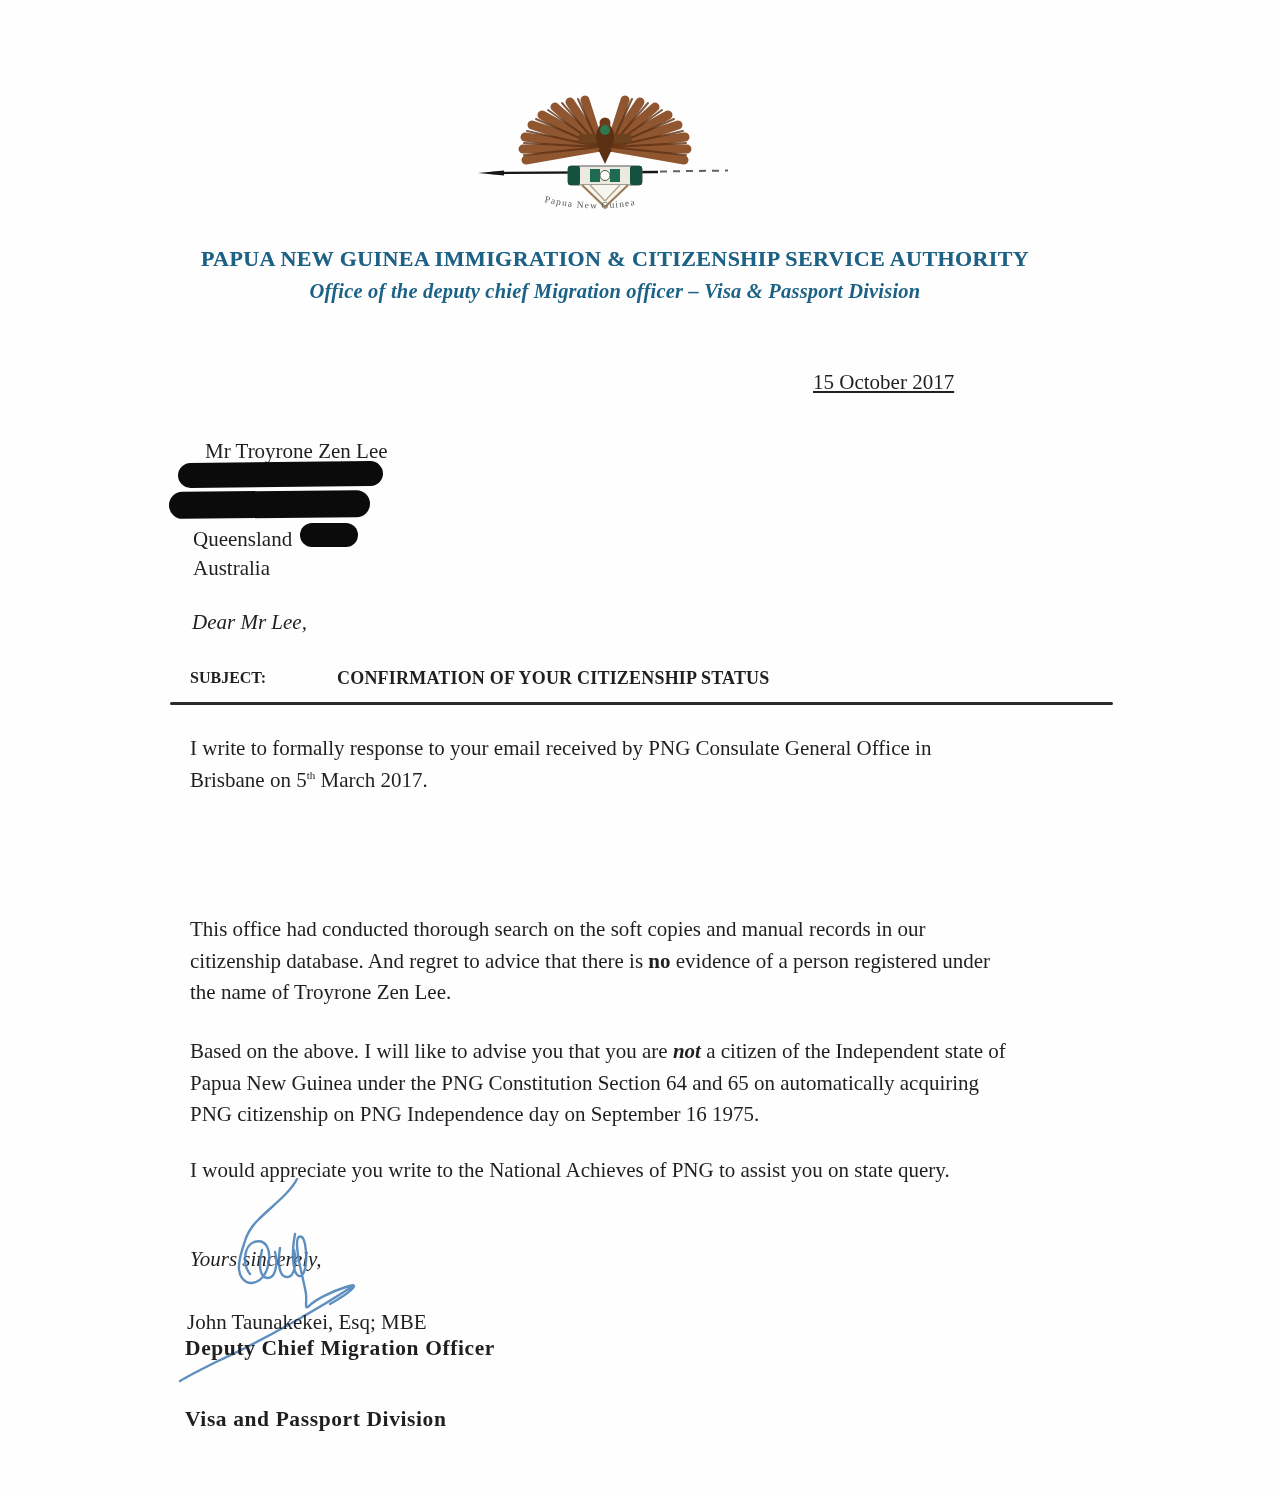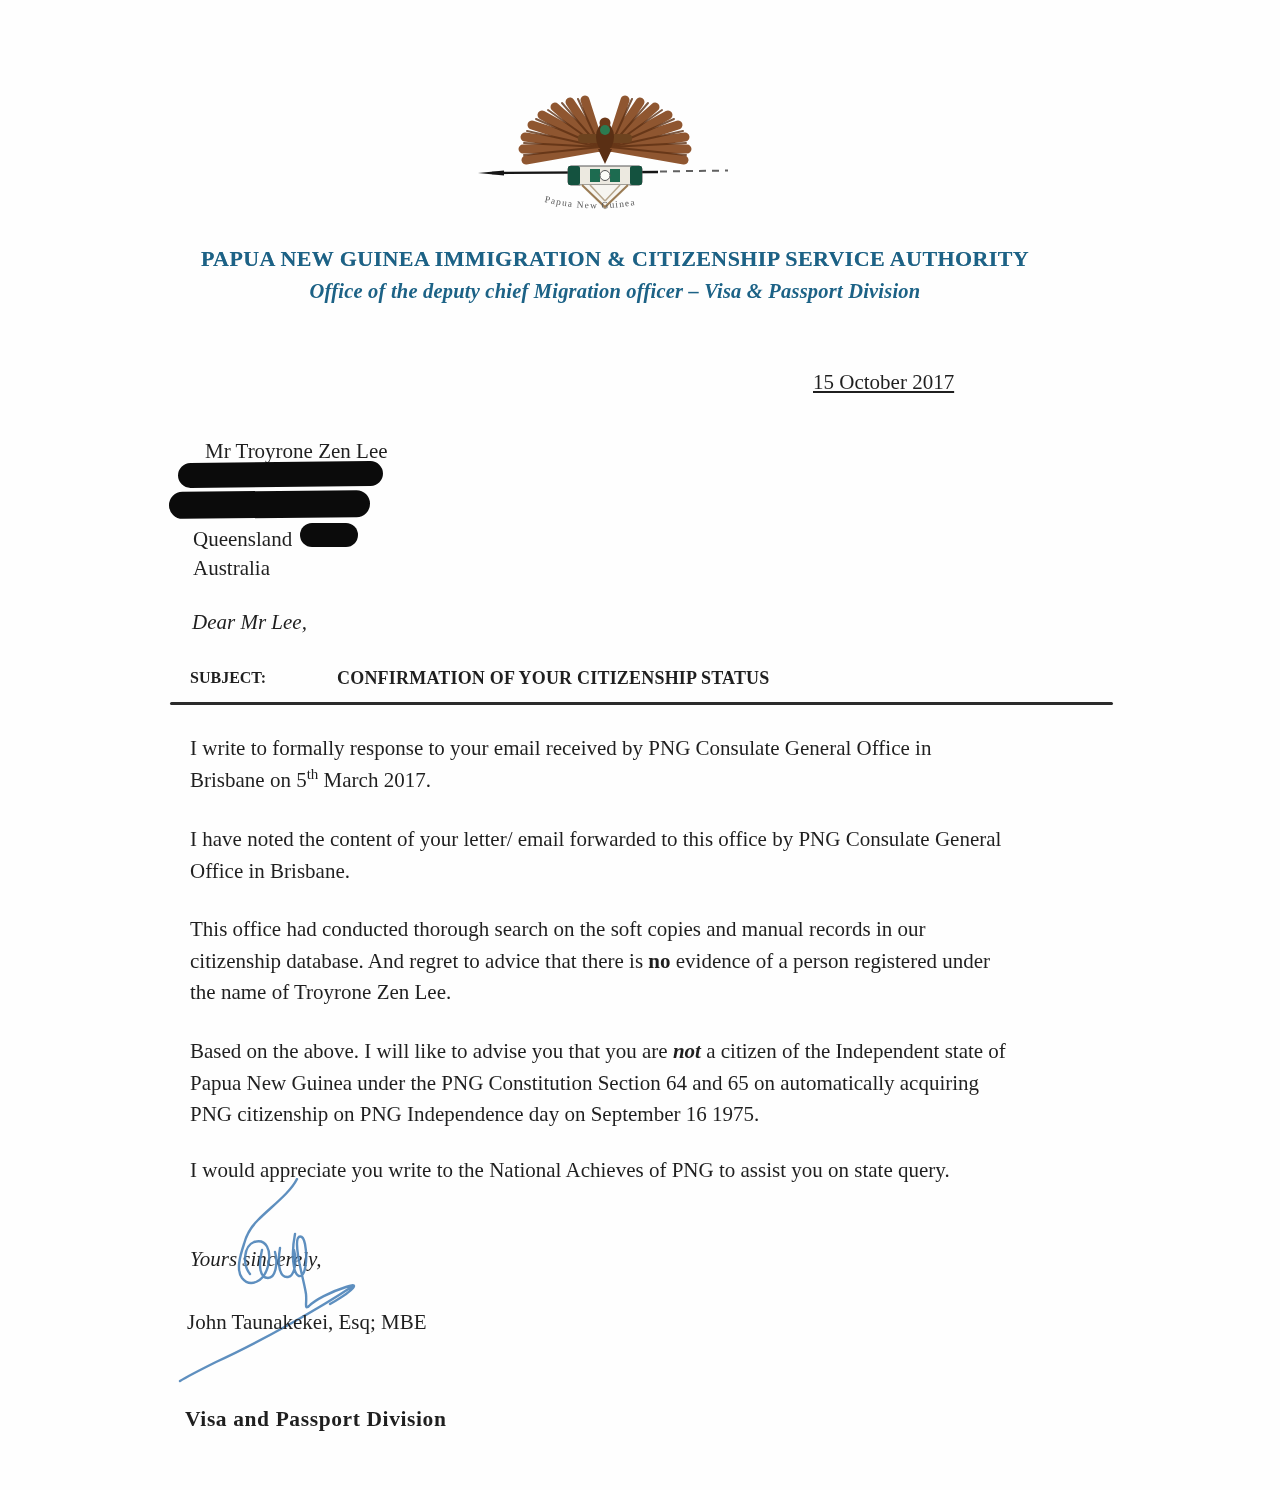--- a/index.html
+++ b/index.html
@@ -46,21 +46,21 @@
   .subject-text{left:337px;top:668px;font-weight:bold;font-size:18px;letter-spacing:.2px;}
   .subject-rule{left:170px;top:702px;width:943px;height:3px;background:#2b2b2b;border-radius:2px;}
   .para{left:190px;}
   .p1{top:733px;}
   .p2{top:824px;}
   .p3{top:914px;}
   .p4{top:1036px;}
   .p5{top:1155px;}
   .em-no{font-weight:bold;}
   .em-not{font-weight:bold;font-style:italic;}
-  sup{font-size:15px;vertical-align:super;line-height:0;text-align:right;}
+  sup{font-size:11px;vertical-align:super;line-height:0;text-align:right;}
   .closing{left:190px;top:1216px;font-style:italic;margin-top:28px;}
   .sig-svg{left:165px;top:1178px;}
   .sig-name{left:187px;top:1307px;}
   .sig-title{left:185px;top:1336px;font-weight:bold;font-size:21.5px;letter-spacing:.6px;}
   .sig-division{left:185px;top:1407px;font-weight:bold;font-size:21.5px;letter-spacing:.6px;}
   .emblem{left:470px;top:85px;}
 </style>
 </head>
 <body>
 
@@ -153,22 +153,20 @@
 
   <div class="abs salutation bodytext">Dear Mr Lee,</div>
 
   <div class="abs subject-label">SUBJECT:</div>
   <div class="abs subject-text">CONFIRMATION OF YOUR CITIZENSHIP STATUS</div>
   <div class="abs subject-rule"></div>
 
   <div class="abs para p1 bodytext"><span>I write to formally response to your email received by PNG Consulate General Office in
 Brisbane on 5</span><sup>th</sup><span> March 2017.</span></div>
 
-  <div class="abs para p2 bodytext">I have noted the content of your letter/ email forwarded to this office by PNG Consulate General
-Office in Brisbane.</div>
 
   <div class="abs para p3 bodytext"><span>This office had conducted thorough search on the soft copies and manual records in our
 citizenship database. And regret to advice that there is </span><span class="em-no">no</span><span> evidence of a person registered under
 the name of Troyrone Zen Lee.</span></div>
 
   <div class="abs para p4 bodytext"><span>Based on the above. I will like to advise you that you are </span><span class="em-not">not</span><span> a citizen of the Independent state of
 Papua New Guinea under the PNG Constitution Section 64 and 65 on automatically acquiring
 PNG citizenship on PNG Independence day on September 16 1975.</span></div>
 
   <div class="abs para p5 bodytext">I would appreciate you write to the National Achieves of PNG to assist you on state query.</div>
@@ -179,15 +177,16 @@
     <svg width="220" height="215" viewBox="0 0 220 215">
       <path d="M132,1 C125,15 107,28 93,42 C85,50 81,58 79,66 C75,78 71,92 77,100 C85,110 99,104 103,88 C107,72 101,60 89,64 C79,68 77,86 85,96
                M97,72 C93,88 95,100 103,100 C111,100 113,84 110,74
                M115,70 C112,88 115,100 123,99 C130,98 132,82 129,72
                M130,56 C126,76 128,96 134,98 C140,100 143,82 140,66 C138,56 132,56 132,66 C132,82 139,102 141,116 C142,126 139,132 144,128 C150,122 165,114 181,109 C187,107 191,106 188,110 C183,116 175,120 165,126
                M188,108 C155,130 95,164 51,184 C35,192 23,198 15,203" fill="none" stroke="#4d83b8" stroke-width="2.4" stroke-linecap="round" opacity="0.9"></path>
     </svg>
   </div>
 
   <div class="abs sig-name bodytext">John Taunakekei, Esq; MBE</div>
+  <div class="abs sig-title">Deputy Chief Migration Officer</div>
   <div class="abs sig-division">Visa and Passport Division</div>
 
 </div>
 
 </body></html>

